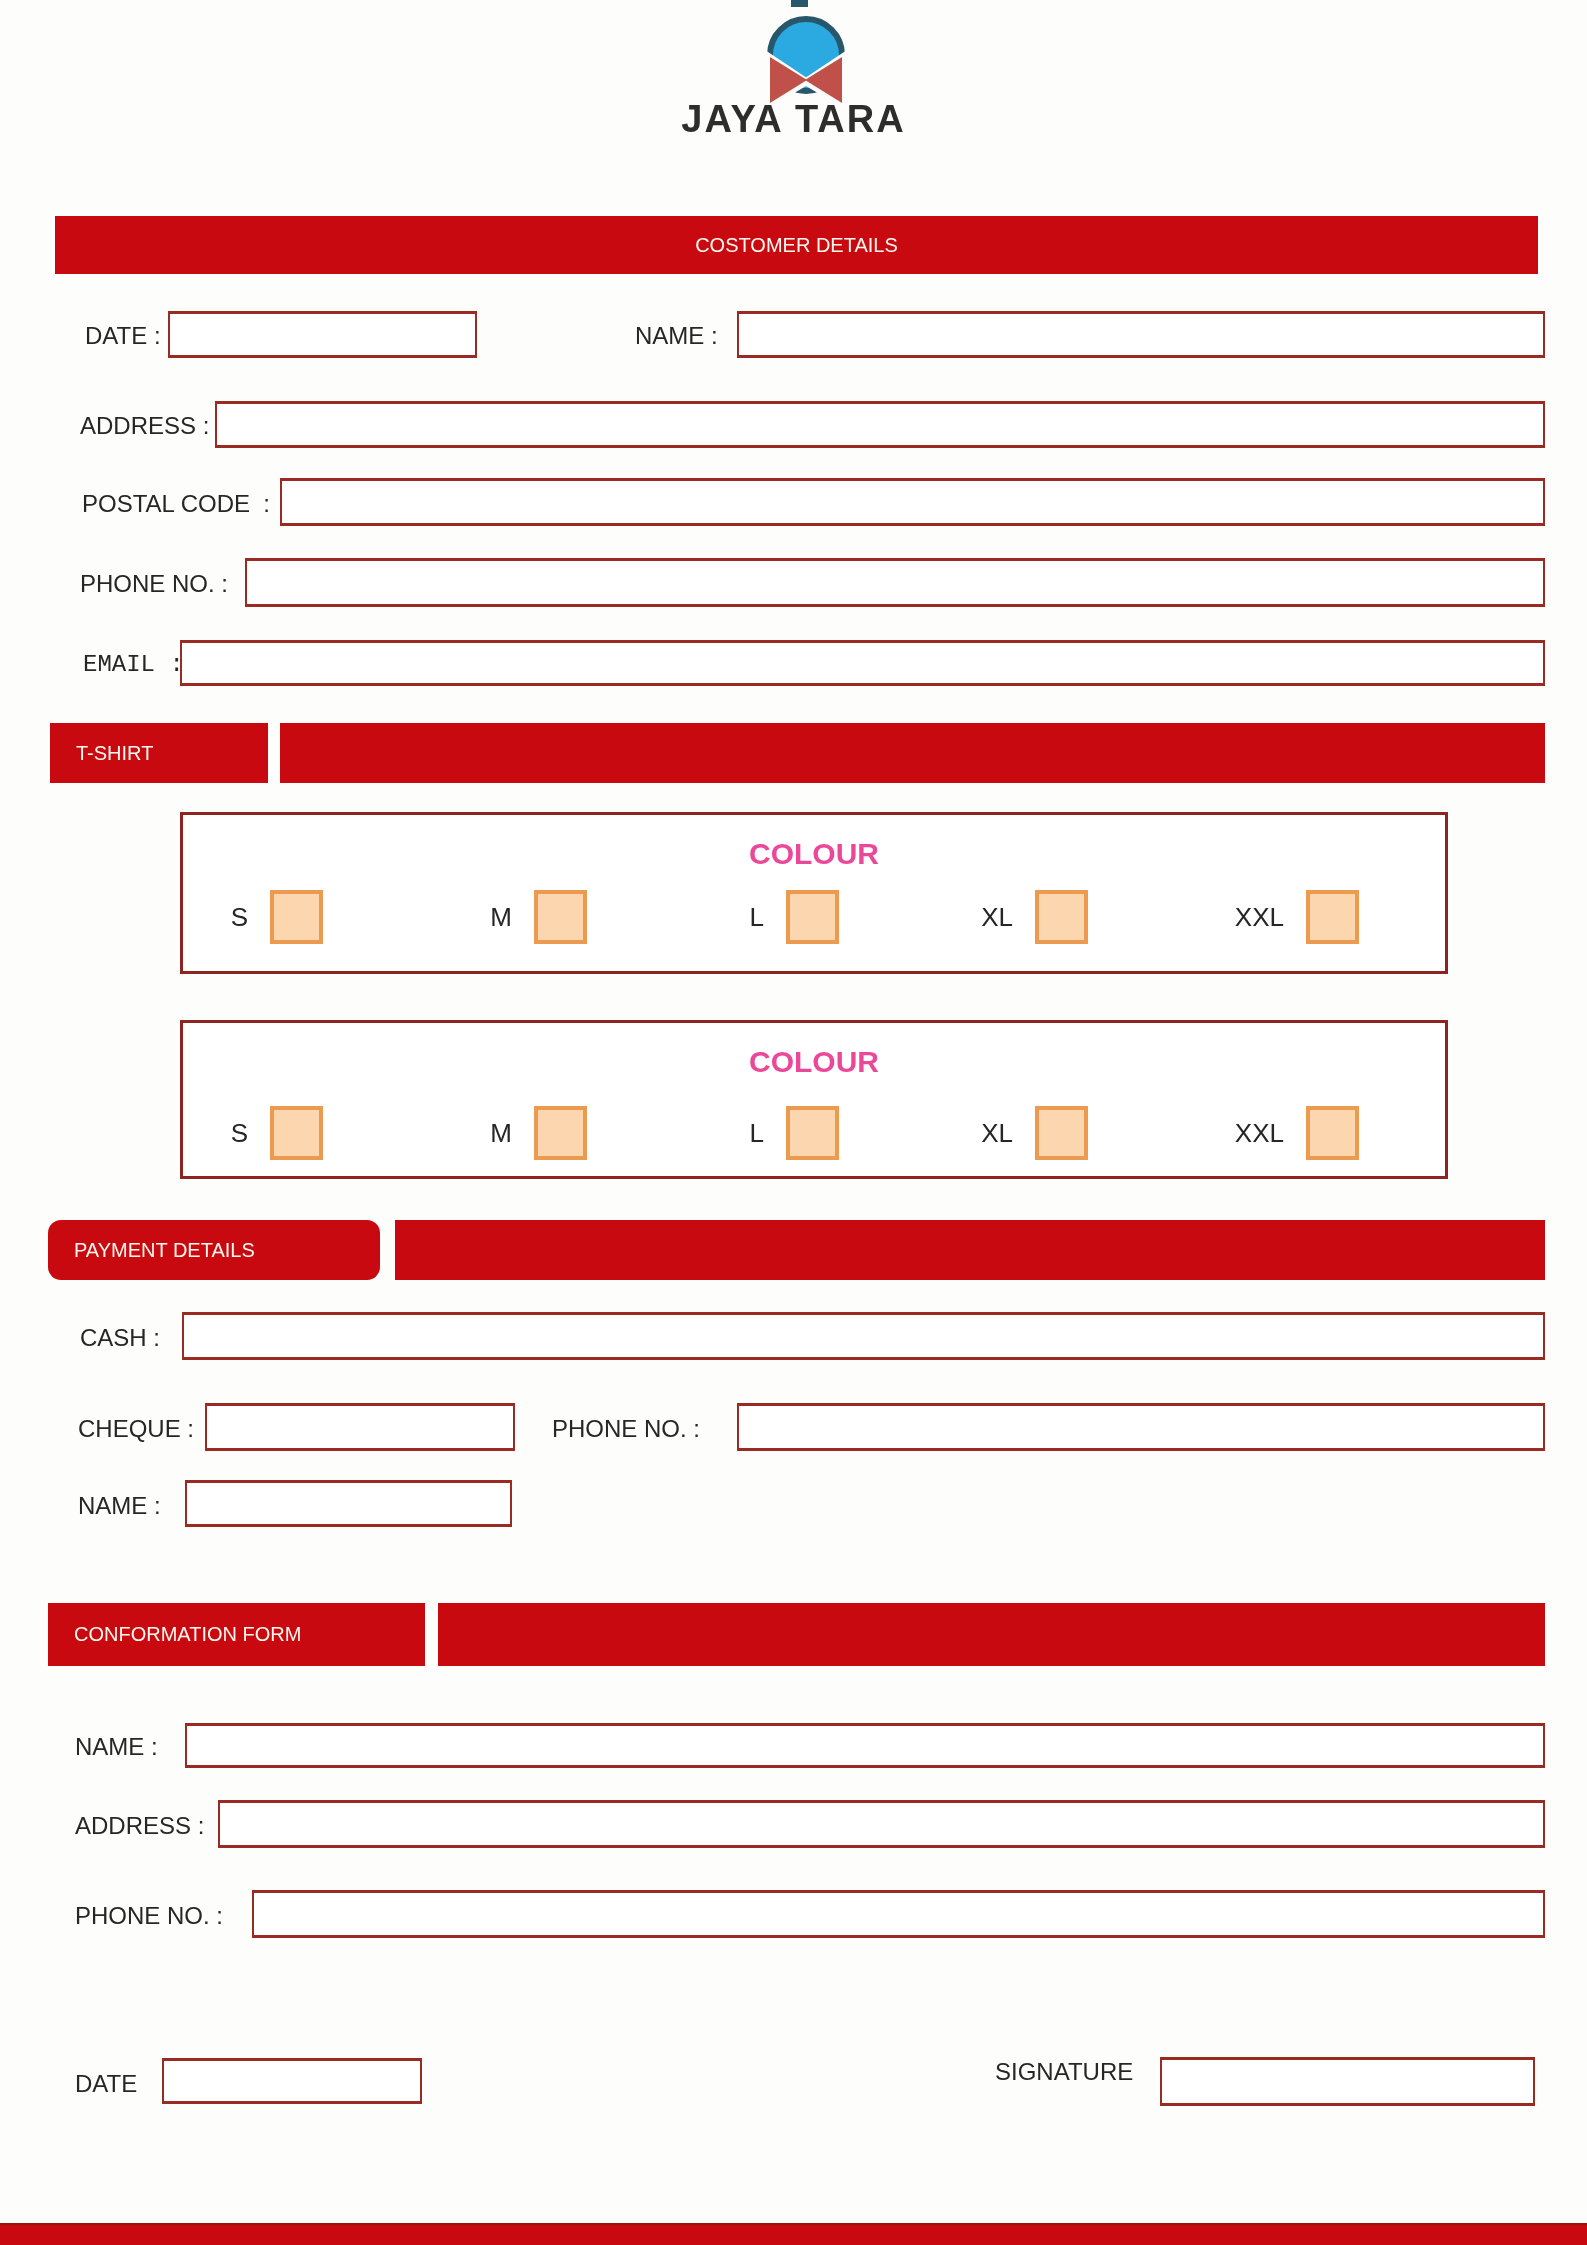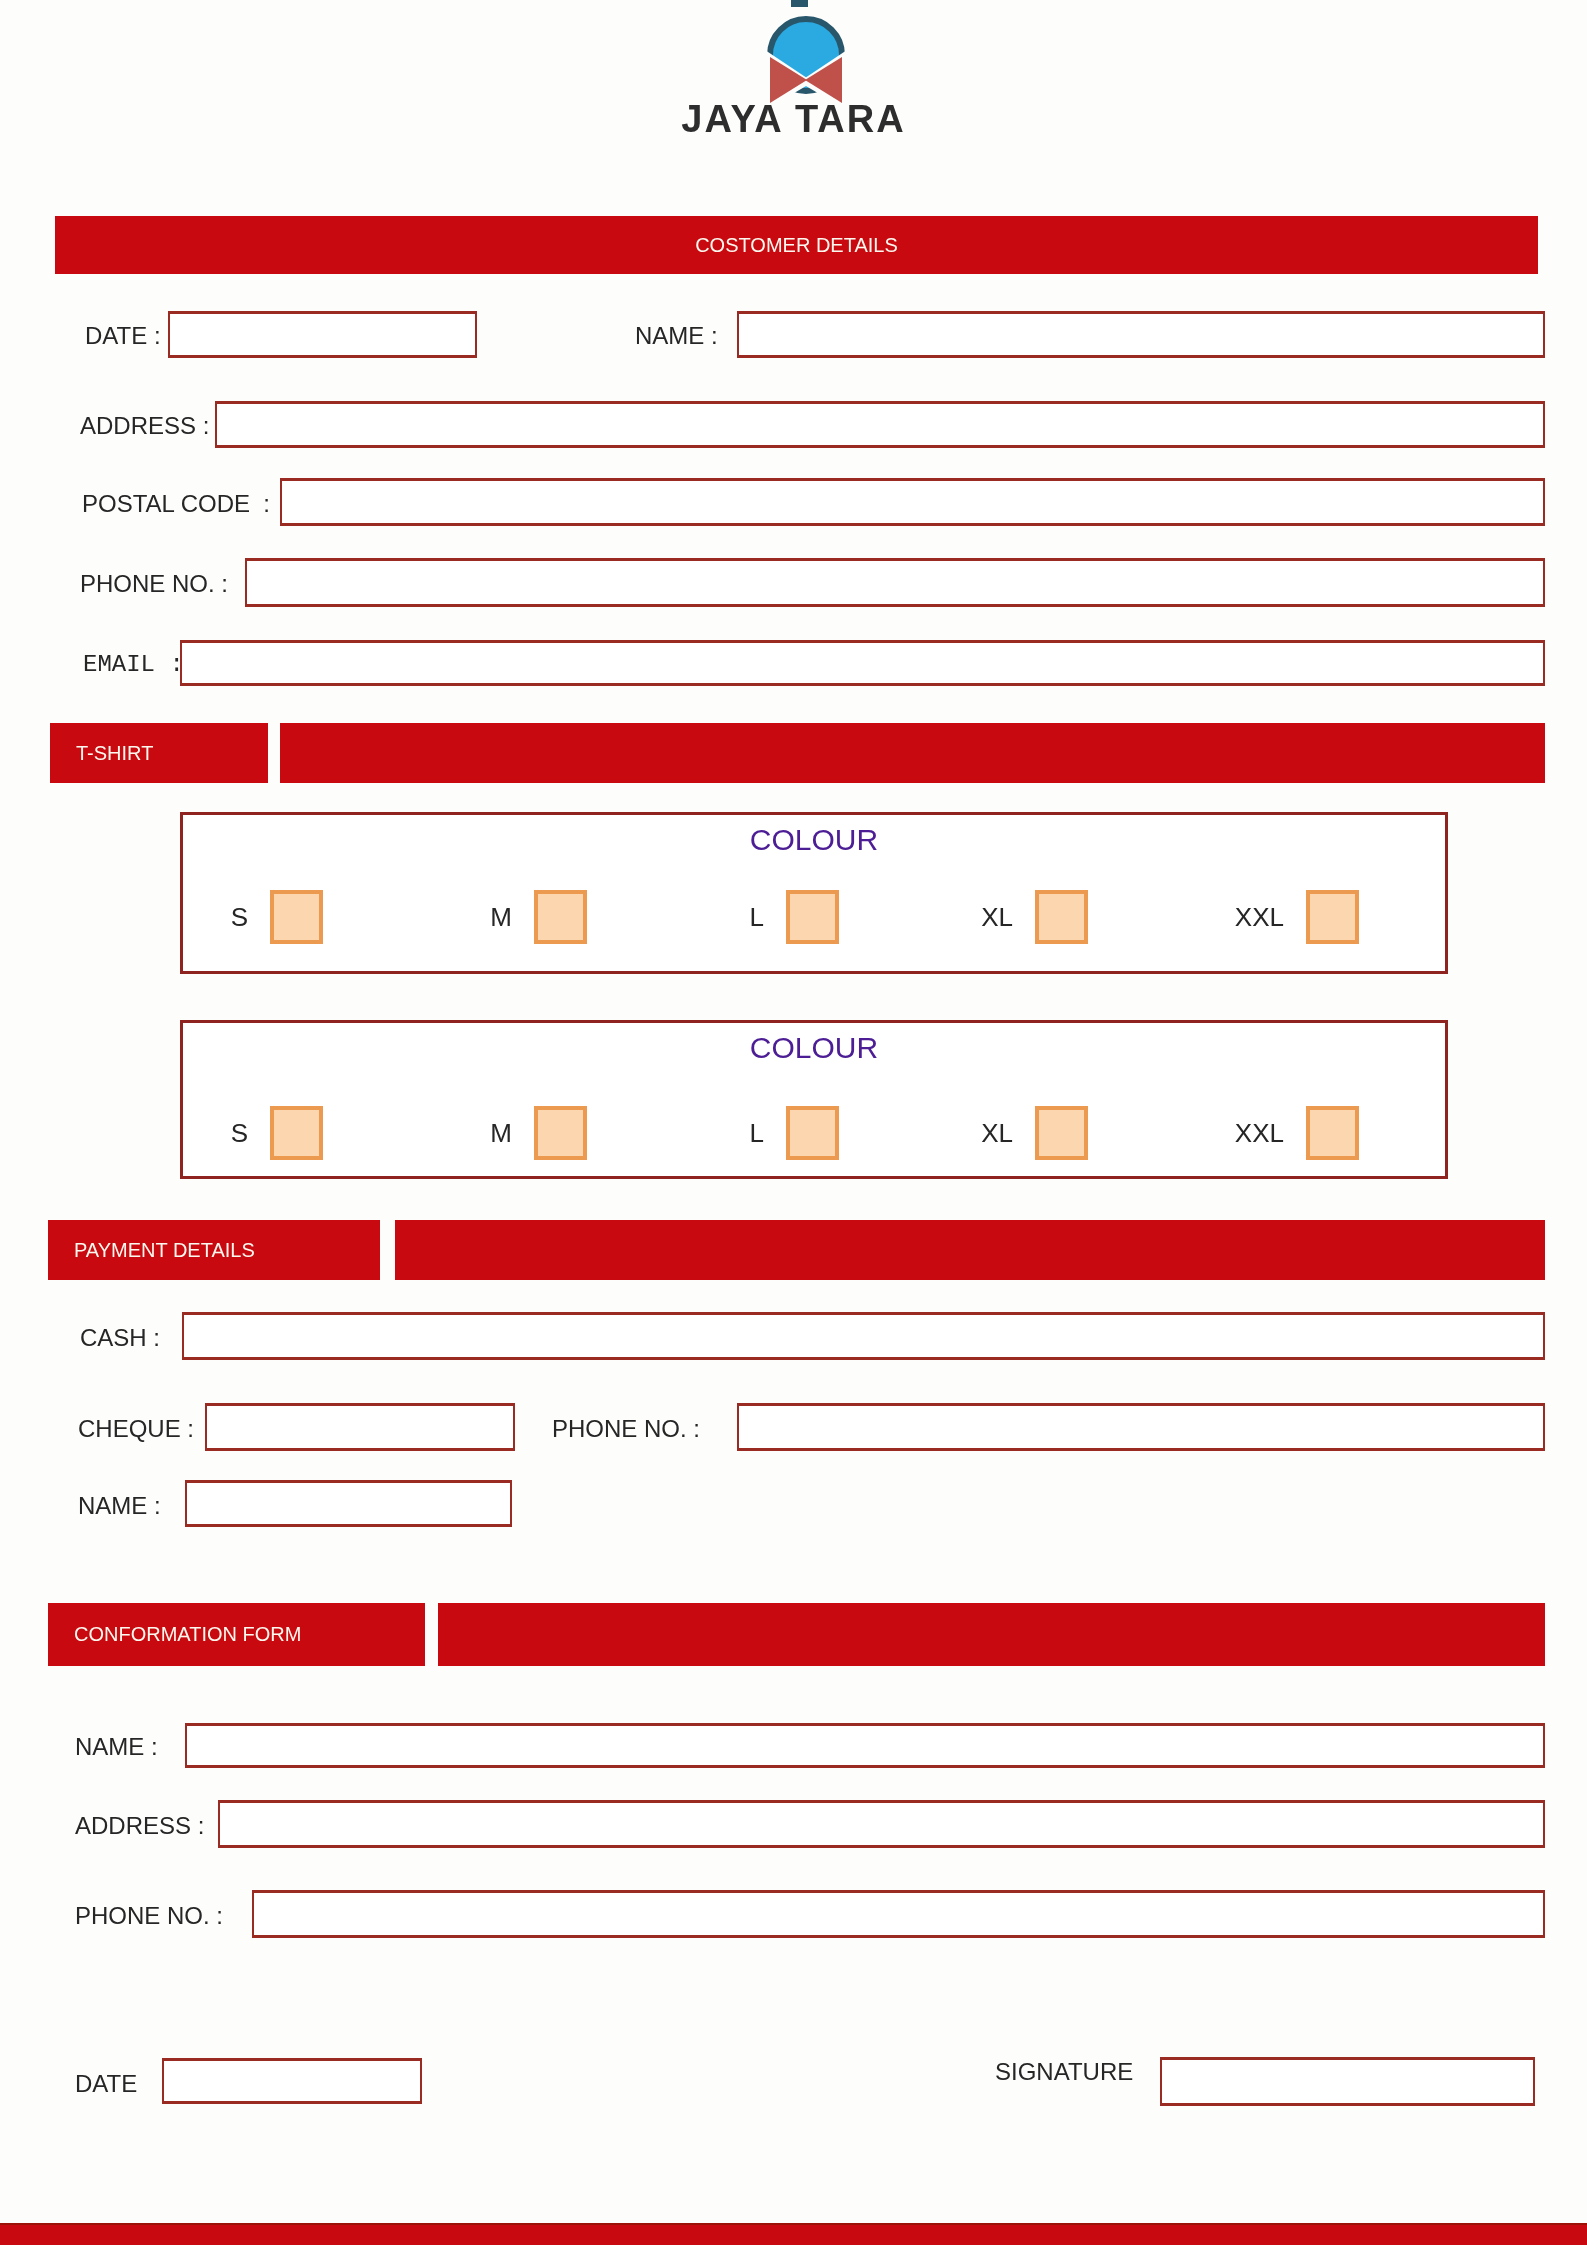--- a/index.html
+++ b/index.html
@@ -22,21 +22,21 @@
   
   .lbl{position:absolute;font-size:24px;color:#262626;white-space:pre;}
 
   
   .box{position:absolute;box-sizing:border-box;background:#ffffff;
        border:2px solid #9a2b23;border-top-width:3px;border-bottom-width:3px;
        outline:none;padding:0 10px;font:24px "Liberation Sans", sans-serif;color:#222;}
 
   
   .colour-box{position:absolute;box-sizing:border-box;border:3px solid #8e2320;background:#ffffff;}
-  .colour-title{text-align:center;font-weight:normal;font-size:30px;color:#4c1d95;margin-top:8px;}
+  .colour-title{text-align:center;font-weight:bold;font-size:30px;color:#ec4899;margin-top:22px;}
   .size-item{position:absolute;display:flex;align-items:center;height:56px;}
   .cb1 .size-item{top:74px;}
   .cb2 .size-item{top:82px;}
   .size-lbl{width:70px;text-align:right;font-size:26px;color:#262626;margin-right:22px;}
   .size-box{width:45px;height:46px;border:4px solid #ec9a50;background:#fbd6ae;cursor:pointer;}
 
   
   .footer-bar{position:absolute;left:0;top:2223px;width:1587px;height:22px;
               background:#c8090f;border-top:2px solid #9c1208;box-sizing:border-box;}
 </style>
@@ -124,21 +124,21 @@
     <div class="size-item" style="left:760px;">
       <span class="size-lbl">XL</span>
       <span class="size-box"></span>
     </div>
     <div class="size-item" style="left:1031px;">
       <span class="size-lbl">XXL</span>
       <span class="size-box"></span>
     </div>
   </div>
 
-  <div class="banner pad" style="left:48px;top:1220px;width:332px;height:60px;">
+  <div class="banner pad" style="left:48px;top:1220px;width:332px;height:60px;border-radius:13px;">
     <span>PAYMENT DETAILS</span>
   </div>
   <div class="bar" style="left:395px;top:1220px;width:1150px;height:60px;"></div>
 
   <span class="lbl" style="left:80px;top:1324px;">CASH :</span>
   <input class="box" style="left: 182px; top: 1312px; width: 1363px; height: 48px;">
 
   <span class="lbl" style="left:78px;top:1415px;">CHEQUE :</span>
   <input class="box" style="left: 205px; top: 1403px; width: 310px; height: 48px;">
   <span class="lbl" style="left:552px;top:1415px;">PHONE NO. :</span>

